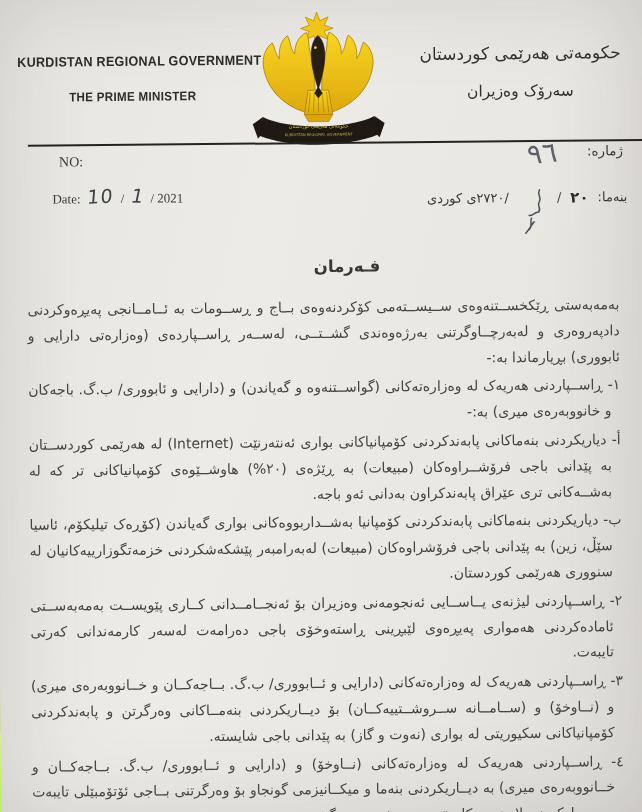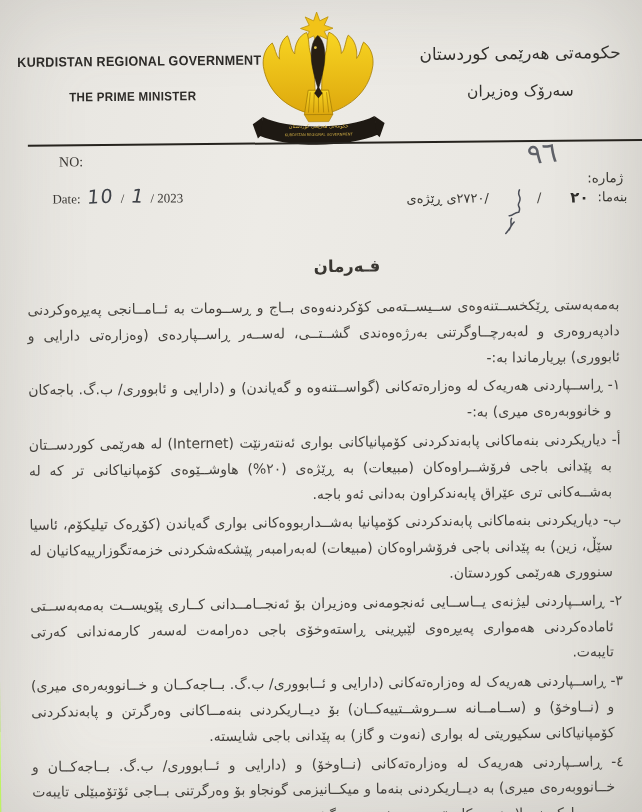--- a/index.html
+++ b/index.html
@@ -22,26 +22,26 @@
   .ku-l1{top:50px;font-size:17px;}
   .ku-l2{top:89px;font-size:15.5px;}
   .rule{top:147px;left:33px;right:-12px;height:2px;background:#26231e;}
   
   .serif{font-family:"Liberation Serif",serif;color:#3b3834;}
   .no-label{left:64px;top:157px;font-size:14px;}
   .date-row{left:57px;top:188px;font-size:13px;display:flex;align-items:baseline;gap:7px;}
   .hand{color:#3e4147;font-family:"DejaVu Sans",sans-serif;}
   .hand-day{font-size:19px;display:inline-block;transform:rotate(-3deg) skewX(-8deg);letter-spacing:1px;}
   .hand-month{font-size:19px;display:inline-block;transform:rotate(2deg) skewX(-10deg);}
-  .num-row{right:22px;top:177px;direction:rtl;font-size:13.5px;color:#3a3833;}
+  .num-row{right:22px;top:150px;direction:rtl;font-size:13.5px;color:#3a3833;}
   .num-value{right:88px;top:144px;font-size:28px;color:#50525a;
     display:inline-block;transform:rotate(-5deg);letter-spacing:3px;opacity:.9;}
   .kdate-row{right:18px;top:197px;direction:rtl;display:flex;align-items:flex-start;
     gap:9px;font-size:13px;color:#3a3833;}
-  .kdate-day{font-size:15px;font-weight:bold;color:#2e2c29;margin-top:-1px;margin-left:20px;}
+  .kdate-day{font-size:15px;font-weight:bold;color:#2e2c29;margin-top:-1px;}
   .kdate-sep{color:#4a4742;}
   .scribble{margin-top:-2px;transform:rotate(-8deg);}
   
   .title{top:262px;left:0;right:-52px;text-align:center;font-size:16.5px;font-weight:bold;
     letter-spacing:.5px;color:#3a3732;direction:rtl;}
   .body-text{top:300px;right:27px;left:31px;direction:rtl;text-align:justify;
     font-size:14px;line-height:25.8px;color:#46433e;}
   .para{margin:0 0 3px 0;}
   .hang{padding-right:9px;text-indent:-9px;}
 </style>
@@ -83,34 +83,34 @@
 
     <div class="abs rule"></div>
 
     <div class="abs serif no-label">NO:</div>
 
     <div class="abs date-row serif">
       <span>Date:</span>
       <span class="hand hand-day">10</span>
       <span>/</span>
       <span class="hand hand-month">1</span>
-      <span>/ 2023</span>
+      <span>/ 2021</span>
     </div>
 
     <div class="abs num-row">ژمارە:</div>
     <div class="abs num-value hand">٩٦</div>
 
     <div class="abs kdate-row">
       <span>بنەما:</span>
       <span class="kdate-day">٢٠</span>
       <span class="kdate-sep">/</span>
       <svg class="scribble" width="30" height="46" viewBox="0 0 30 46">
         <path d="M25,3 C21,9 27,9 23,15 C19,20 25,19 21,25 C17,24 15,28 11,27 M13,30 C10,34 14,36 9,41 M15,34 C12,36 10,40 5,44" stroke="#4b4e57" fill="none" stroke-width="1.5" stroke-linecap="round"></path>
       </svg>
-      <span>/٢٧٢٠ی ڕێژەی</span>
+      <span>/٢٧٢٠ی کوردی</span>
     </div>
 
     <div class="abs title">فـەرمان</div>
 
     <div class="abs body-text">
       <p class="para">بەمەبەستی ڕێکخســتنەوەی ســیســتەمی کۆکردنەوەی بــاج و ڕســومات بە ئــامــانجی پەیڕەوکردنی دادپەروەری و لەبەرچــاوگرتنی بەرژەوەندی گشــتــی، لەســەر ڕاســپاردەی (وەزارەتی دارایی و ئابووری) بڕیارماندا بە:-</p>
       <p class="para hang">١- ڕاســپاردنی هەریەک لە وەزارەتەکانی (گواســتنەوە و گەیاندن) و (دارایی و ئابووری/ ب.گ. باجەکان و خانووبەرەی میری) بە:-</p>
       <p class="para hang">أ- دیاریکردنی بنەماکانی پابەندکردنی کۆمپانیاکانی بواری ئەنتەرنێت (Internet) لە هەرێمی کوردســتان بە پێدانی باجی فرۆشــراوەکان (مبیعات) بە ڕێژەی (٢٠%) هاوشــێوەی کۆمپانیاکانی تر کە لە بەشــەکانی تری عێراق پابەندکراون بەدانی ئەو باجە.</p>
       <p class="para hang">ب- دیاریکردنی بنەماکانی پابەندکردنی کۆمپانیا بەشــداربووەکانی بواری گەیاندن (کۆڕەک تیلیکۆم، ئاسیا سێڵ، زین) بە پێدانی باجی فرۆشراوەکان (مبیعات) لەبەرامبەر پێشکەشکردنی خزمەتگوزارییەکانیان لە سنووری هەرێمی کوردستان.</p>
       <p class="para hang">٢- ڕاســپاردنی لیژنەی یــاســایی ئەنجومەنی وەزیران بۆ ئەنجــامــدانی کــاری پێویســت بەمەبەســتی ئامادەکردنی هەمواری پەیڕەوی لێبڕینی ڕاستەوخۆی باجی دەرامەت لەسەر کارمەندانی کەرتی تایبەت.</p>

